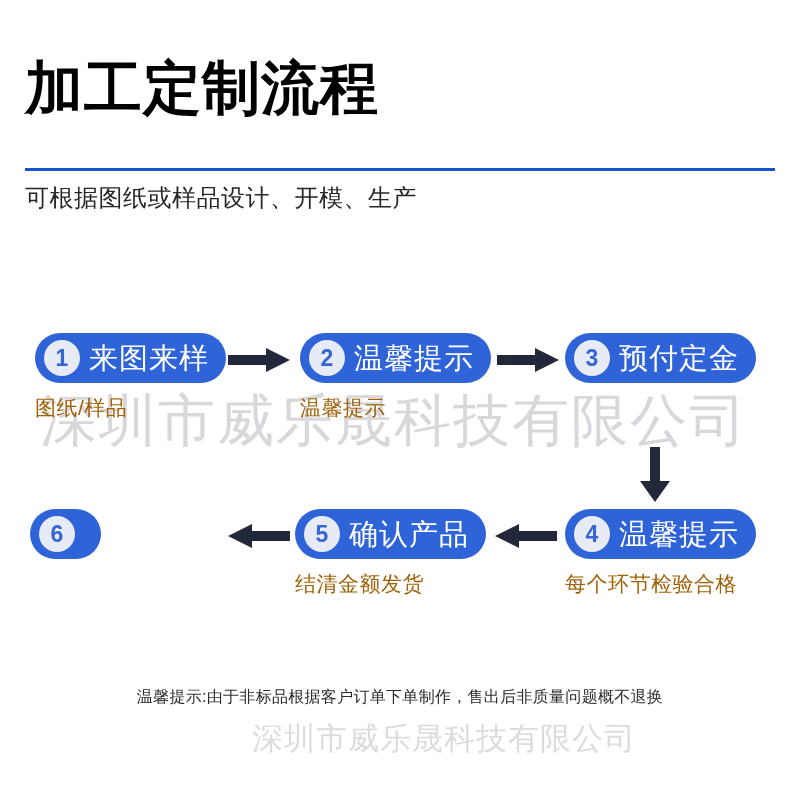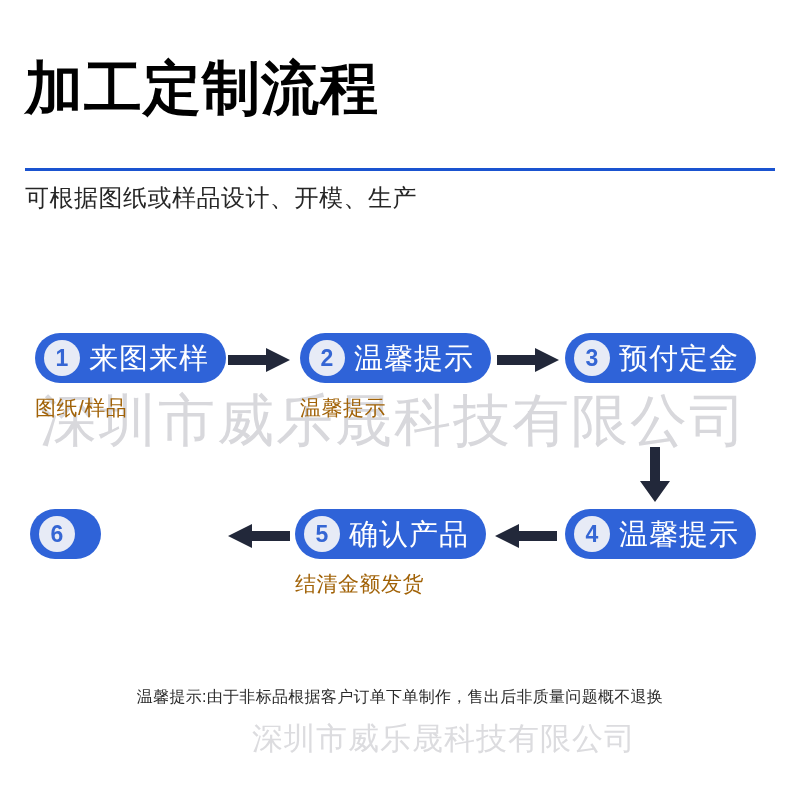--- a/index.html
+++ b/index.html
@@ -199,20 +199,21 @@
       <svg width="30" height="55" viewBox="0 0 30 55">
         <path d="M10 0 H20 V34 H30 L15 55 L0 34 H10 Z" fill="#22283a"></path>
       </svg>
     </div>
 
     <div class="step" style="left:565px; top:509px;" data-name="flow-step-4">
       <div class="pill" data-name="flow-step-4-pill">
         <span class="badge" data-name="flow-step-4-number">4</span>
         <span class="pill-label" data-name="flow-step-4-label">温馨提示</span>
       </div>
+      <div class="caption" data-name="flow-step-4-caption">每个环节检验合格</div>
     </div>
 
     <div class="arrow" style="left:495px; top:524px;" data-name="arrow-step4-to-step5-icon">
       <svg width="62" height="24" viewBox="0 0 62 24">
         <path d="M62 7 H24 V0 L0 12 L24 24 V17 H62 Z" fill="#22283a"></path>
       </svg>
     </div>
 
     <div class="step" style="left:295px; top:509px;" data-name="flow-step-5">
       <div class="pill" data-name="flow-step-5-pill">

